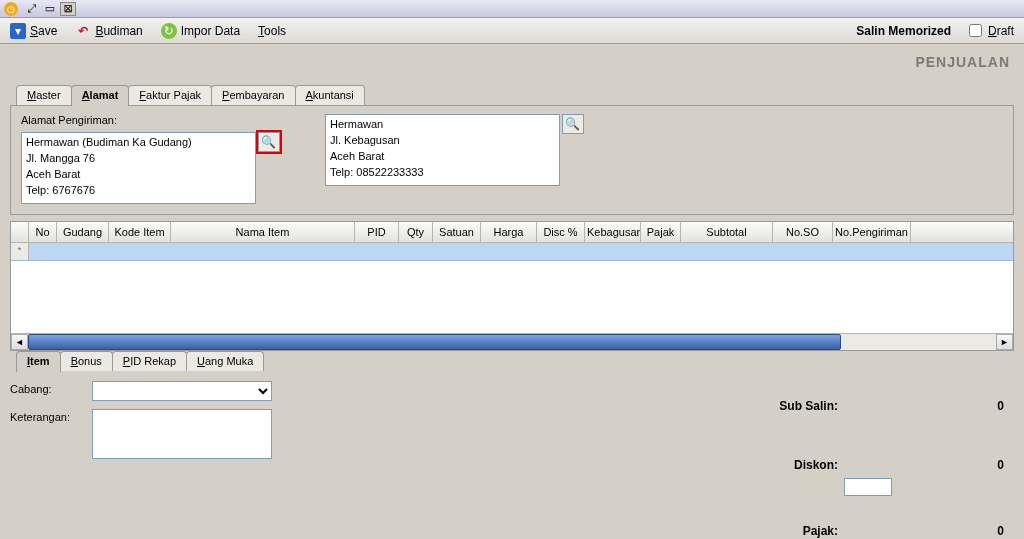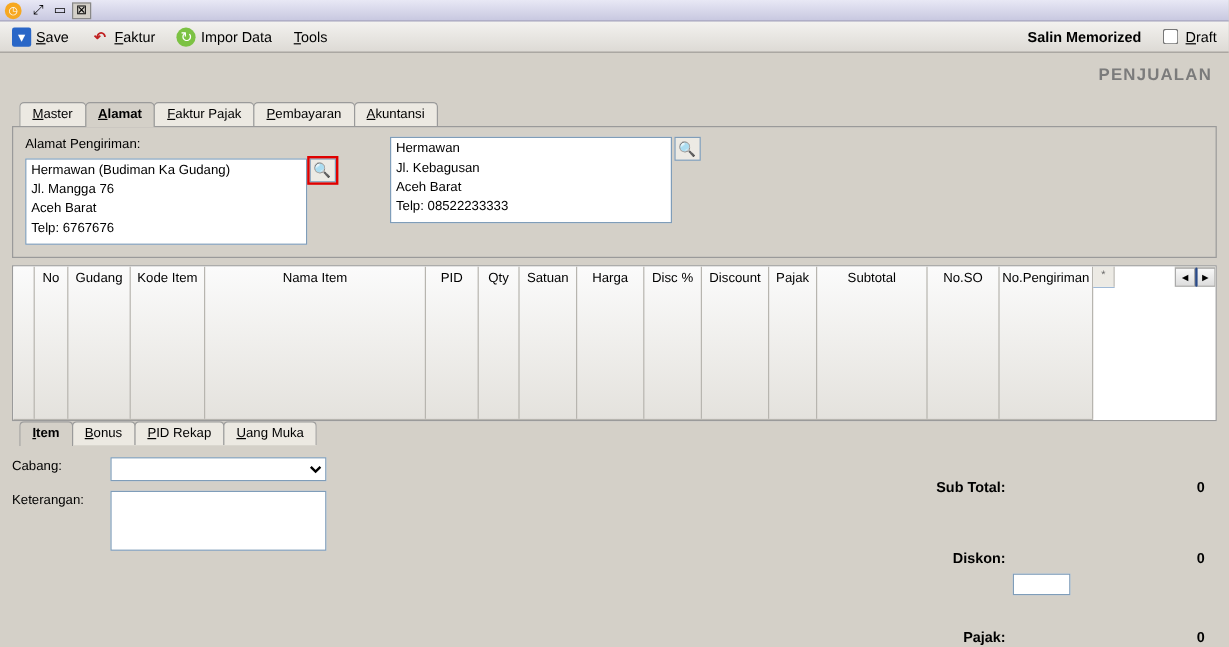--- a/index.html
+++ b/index.html
@@ -151,20 +151,21 @@
     outline:2px solid #e00000;
   }
 
   
   .grid {
     border:1px solid #9a9a9a;
     height:130px;
     background:#fff;
     overflow:hidden;
     display:flex;
+    flex-direction:column;
     margin-bottom:0;
   }
   .grid-header {
     display:flex;
     background:linear-gradient(#fbfbfb,#e4e2dd);
     border-bottom:1px solid #b7b5af;
     flex-shrink:0;
   }
   .gh-cell {
     border-right:1px solid #b7b5af;
@@ -274,21 +275,21 @@
   </div>
 </div>
 
 <div class="toolbar">
   <div class="tb-btn">
     <span class="ico ico-save">▾</span>
     <span class="underline-first">Save</span>
   </div>
   <div class="tb-btn">
     <span class="ico ico-cancel">↶</span>
-    <span class="underline-first">Faktur</span>
+    <span class="underline-first">Budiman</span>
   </div>
   <div class="tb-btn">
     <span class="ico ico-import">↻</span>
     <span>Impor Data</span>
   </div>
   <div class="tb-btn">
     <span class="underline-first">Tools</span>
   </div>
   <div class="spacer"></div>
   <div class="right-group">
@@ -344,21 +345,21 @@
       <div class="gh-cell" style="width:18px"></div>
     <div class="gh-cell" style="width: 28px;">No</div>
         <div class="gh-cell" style="width: 52px;">Gudang</div>
         <div class="gh-cell" style="width: 62px;">Kode Item</div>
         <div class="gh-cell" style="width: 184px;">Nama Item</div>
         <div class="gh-cell" style="width: 44px;">PID</div>
         <div class="gh-cell" style="width: 34px;">Qty</div>
         <div class="gh-cell" style="width: 48px;">Satuan</div>
         <div class="gh-cell" style="width: 56px;">Harga</div>
         <div class="gh-cell" style="width: 48px;">Disc %</div>
-        <div class="gh-cell" style="width: 56px;">Discount</div>
+        <div class="gh-cell" style="width: 56px;">Kebagusan</div>
         <div class="gh-cell" style="width: 40px;">Pajak</div>
         <div class="gh-cell" style="width: 92px;">Subtotal</div>
         <div class="gh-cell" style="width: 60px;">No.SO</div>
         <div class="gh-cell" style="width: 78px;">No.Pengiriman</div>
       </div>
     <div class="grid-selrow">
       <div class="sel-handle">*</div>
     </div>
     <div class="grid-body"></div>
     <div class="grid-hscroll">
@@ -386,21 +387,21 @@
         <select class="combo"></select>
       </div>
       <div class="row">
         <span class="lbl">Keterangan:</span>
         <textarea class="ket-textarea" style=""></textarea>
       </div>
     </div>
 
     <div class="footer-right">
       <div class="sum-row">
-        <span class="sum-label">Sub Total:</span>
+        <span class="sum-label">Sub Salin:</span>
         <span class="sum-mid"></span>
         <span class="sum-val">0</span>
       </div>
       <div class="sum-row">
         <span class="sum-label">Diskon:</span>
         <span class="sum-mid">
           <input class="diskon-input" value="" style="">
         </span>
         <span class="sum-val">0</span>
       </div>

